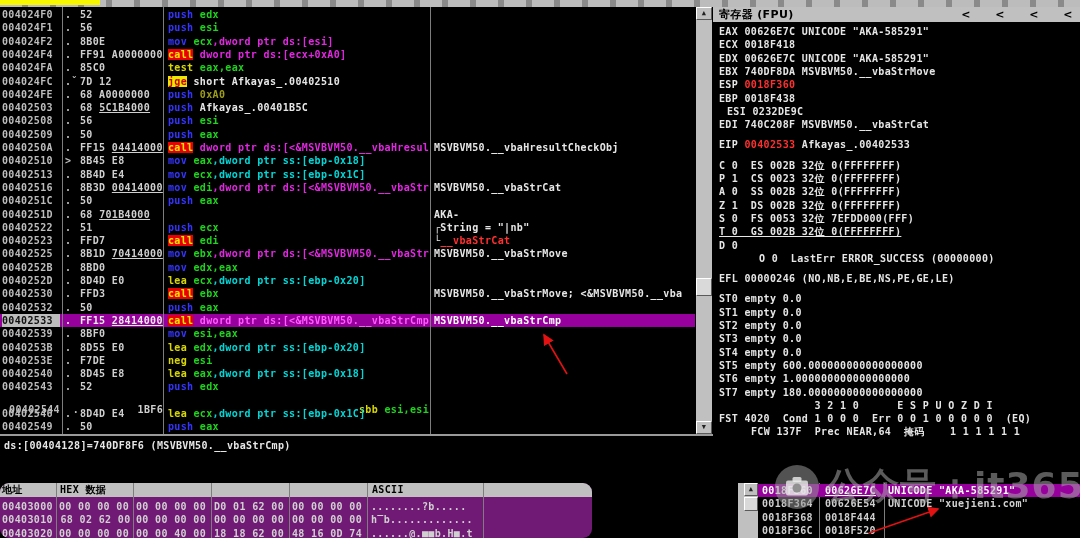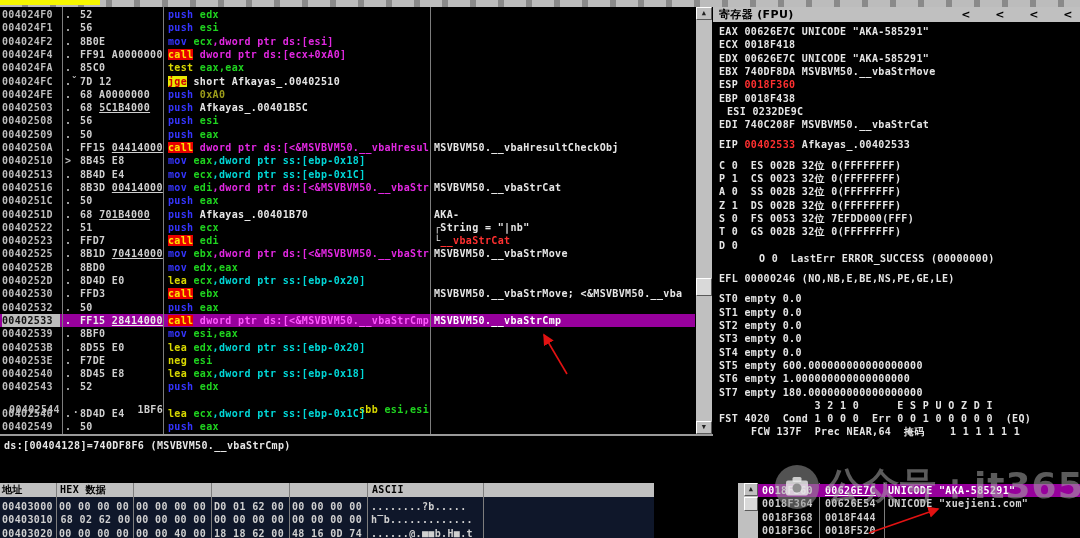--- a/index.html
+++ b/index.html
@@ -42,21 +42,21 @@
   #reg-header{position:absolute;left:0;top:0;width:100%;height:15px;background:#c0c0c0;color:#000;
               line-height:15px;font-family:"DejaVu Sans","Liberation Sans",sans-serif;font-size:11px;}
   #reg-title{position:absolute;left:6px;top:0;}
   .collapse-btn{position:absolute;top:0;width:20px;text-align:center;cursor:default;color:#000;}
   .regline{position:absolute;left:6px;white-space:pre;height:13.3px;line-height:13.4px;}
   
   #infopane{position:absolute;left:0;top:434px;width:713px;height:49px;background:#000;
             border-top:2px solid #9a9a9a;box-sizing:border-box;}
   #info-text{position:absolute;left:4px;top:4px;white-space:pre;color:#e6e6e6;}
   
-  #dump{position:absolute;left:0;top:483px;width:654px;height:55px;background:#0f172a;overflow:hidden;}
+  #dump{position:absolute;left:0;top:483px;width:592px;height:55px;background:#701a75;overflow:hidden;border-radius:9px;}
   #dump-header{position:absolute;left:0;top:0;width:100%;height:14px;background:#c0c0c0;color:#000;line-height:14px;}
   .dump-h{position:absolute;top:0;white-space:pre;}
   .dumprow{position:absolute;left:0;width:100%;height:13.3px;line-height:13.4px;color:#d0d0d0;}
   .dump-cell{position:absolute;top:2px;white-space:pre;overflow:hidden;}
   .dvline{position:absolute;top:0;height:55px;width:1px;background:#7d7d7d;}
   
   #hsplit{position:absolute;left:738px;top:483px;width:6px;height:55px;background:#c0c0c0;}
   #stack{position:absolute;left:744px;top:483px;width:336px;height:55px;background:#000;overflow:hidden;}
   .stackrow{position:absolute;left:14px;width:322px;height:13.3px;line-height:13.4px;color:#cfcfcf;}
   .stackrow.hl{background:#97009c;color:#fff;}
@@ -180,21 +180,20 @@
         <span class="cell cell-addr">0040251C</span>
         <span class="cell cell-pre">.</span>
         <span class="cell cell-bytes"><span>50</span></span>
         <span class="cell cell-ins"><span class="c-b">push </span><span class="c-g">eax</span></span>
         <span class="cell cell-cmt"></span>
       </div>
       <div class="drow" style="top: 200.5px;">
         <span class="cell cell-addr">0040251D</span>
         <span class="cell cell-pre">.</span>
         <span class="cell cell-bytes"><span>68 </span><span class="ul">701B4000</span></span>
-        <span class="cell cell-ins"><span class="c-b">push </span><span class="c-w">Afkayas_.00401B70</span></span>
         <span class="cell cell-cmt"><span class="c-w">AKA-</span></span>
       </div>
       <div class="drow" style="top: 213.8px;">
         <span class="cell cell-addr">00402522</span>
         <span class="cell cell-pre">.</span>
         <span class="cell cell-bytes"><span>51</span></span>
         <span class="cell cell-ins"><span class="c-b">push </span><span class="c-g">ecx</span></span>
         <span class="cell cell-cmt"><span class="c-w">┌String = "|nb"</span></span>
       </div>
       <div class="drow" style="top: 227.1px;">
@@ -329,21 +328,21 @@
         <div class="regline" style="top: 71.2px;"><span class="c-w">ESP </span><span class="c-r">0018F360</span></div>
         <div class="regline" style="top: 84.5px;"><span class="c-w">EBP 0018F438</span></div>
         <div class="regline" style="top: 97.8px; padding-left: 8px;"><span class="c-w">ESI 0232DE9C</span></div>
         <div class="regline" style="top: 111.1px;"><span class="c-w">EDI 740C208F MSVBVM50.__vbaStrCat</span></div>
         <div class="regline" style="top: 131.4px;"><span class="c-w">EIP </span><span class="c-r">00402533</span><span class="c-w"> Afkayas_.00402533</span></div>
         <div class="regline" style="top: 151.7px;"><span class="c-w">C 0  ES 002B 32位 0(FFFFFFFF)</span></div>
         <div class="regline" style="top: 165px;"><span class="c-w">P 1  CS 0023 32位 0(FFFFFFFF)</span></div>
         <div class="regline" style="top: 178.3px;"><span class="c-w">A 0  SS 002B 32位 0(FFFFFFFF)</span></div>
         <div class="regline" style="top: 191.6px;"><span class="c-w">Z 1  DS 002B 32位 0(FFFFFFFF)</span></div>
         <div class="regline" style="top: 204.9px;"><span class="c-w">S 0  FS 0053 32位 7EFDD000(FFF)</span></div>
-        <div class="regline" style="top: 218.2px;"><span class="c-w">T 0  GS 002B 32位 0(FFFFFFFF)</span></div>
+        <div class="regline" style="top: 218.2px; text-decoration: underline;"><span class="c-w">T 0  GS 002B 32位 0(FFFFFFFF)</span></div>
         <div class="regline" style="top: 231.5px;"><span class="c-w">D 0</span></div>
         <div class="regline" style="top: 244.8px; margin-left: 40px;"><span class="c-w">O 0  LastErr ERROR_SUCCESS (00000000)</span></div>
         <div class="regline" style="top: 265.1px;"><span class="c-w">EFL 00000246 (NO,NB,E,BE,NS,PE,GE,LE)</span></div>
         <div class="regline" style="top: 285.4px;"><span class="c-w">ST0 empty 0.0</span></div>
         <div class="regline" style="top: 298.7px;"><span class="c-w">ST1 empty 0.0</span></div>
         <div class="regline" style="top: 312px;"><span class="c-w">ST2 empty 0.0</span></div>
         <div class="regline" style="top: 325.3px;"><span class="c-w">ST3 empty 0.0</span></div>
         <div class="regline" style="top: 338.6px;"><span class="c-w">ST4 empty 0.0</span></div>
         <div class="regline" style="top: 351.9px;"><span class="c-w">ST5 empty 600.000000000000000000</span></div>
         <div class="regline" style="top: 365.2px;"><span class="c-w">ST6 empty 1.000000000000000000</span></div>

